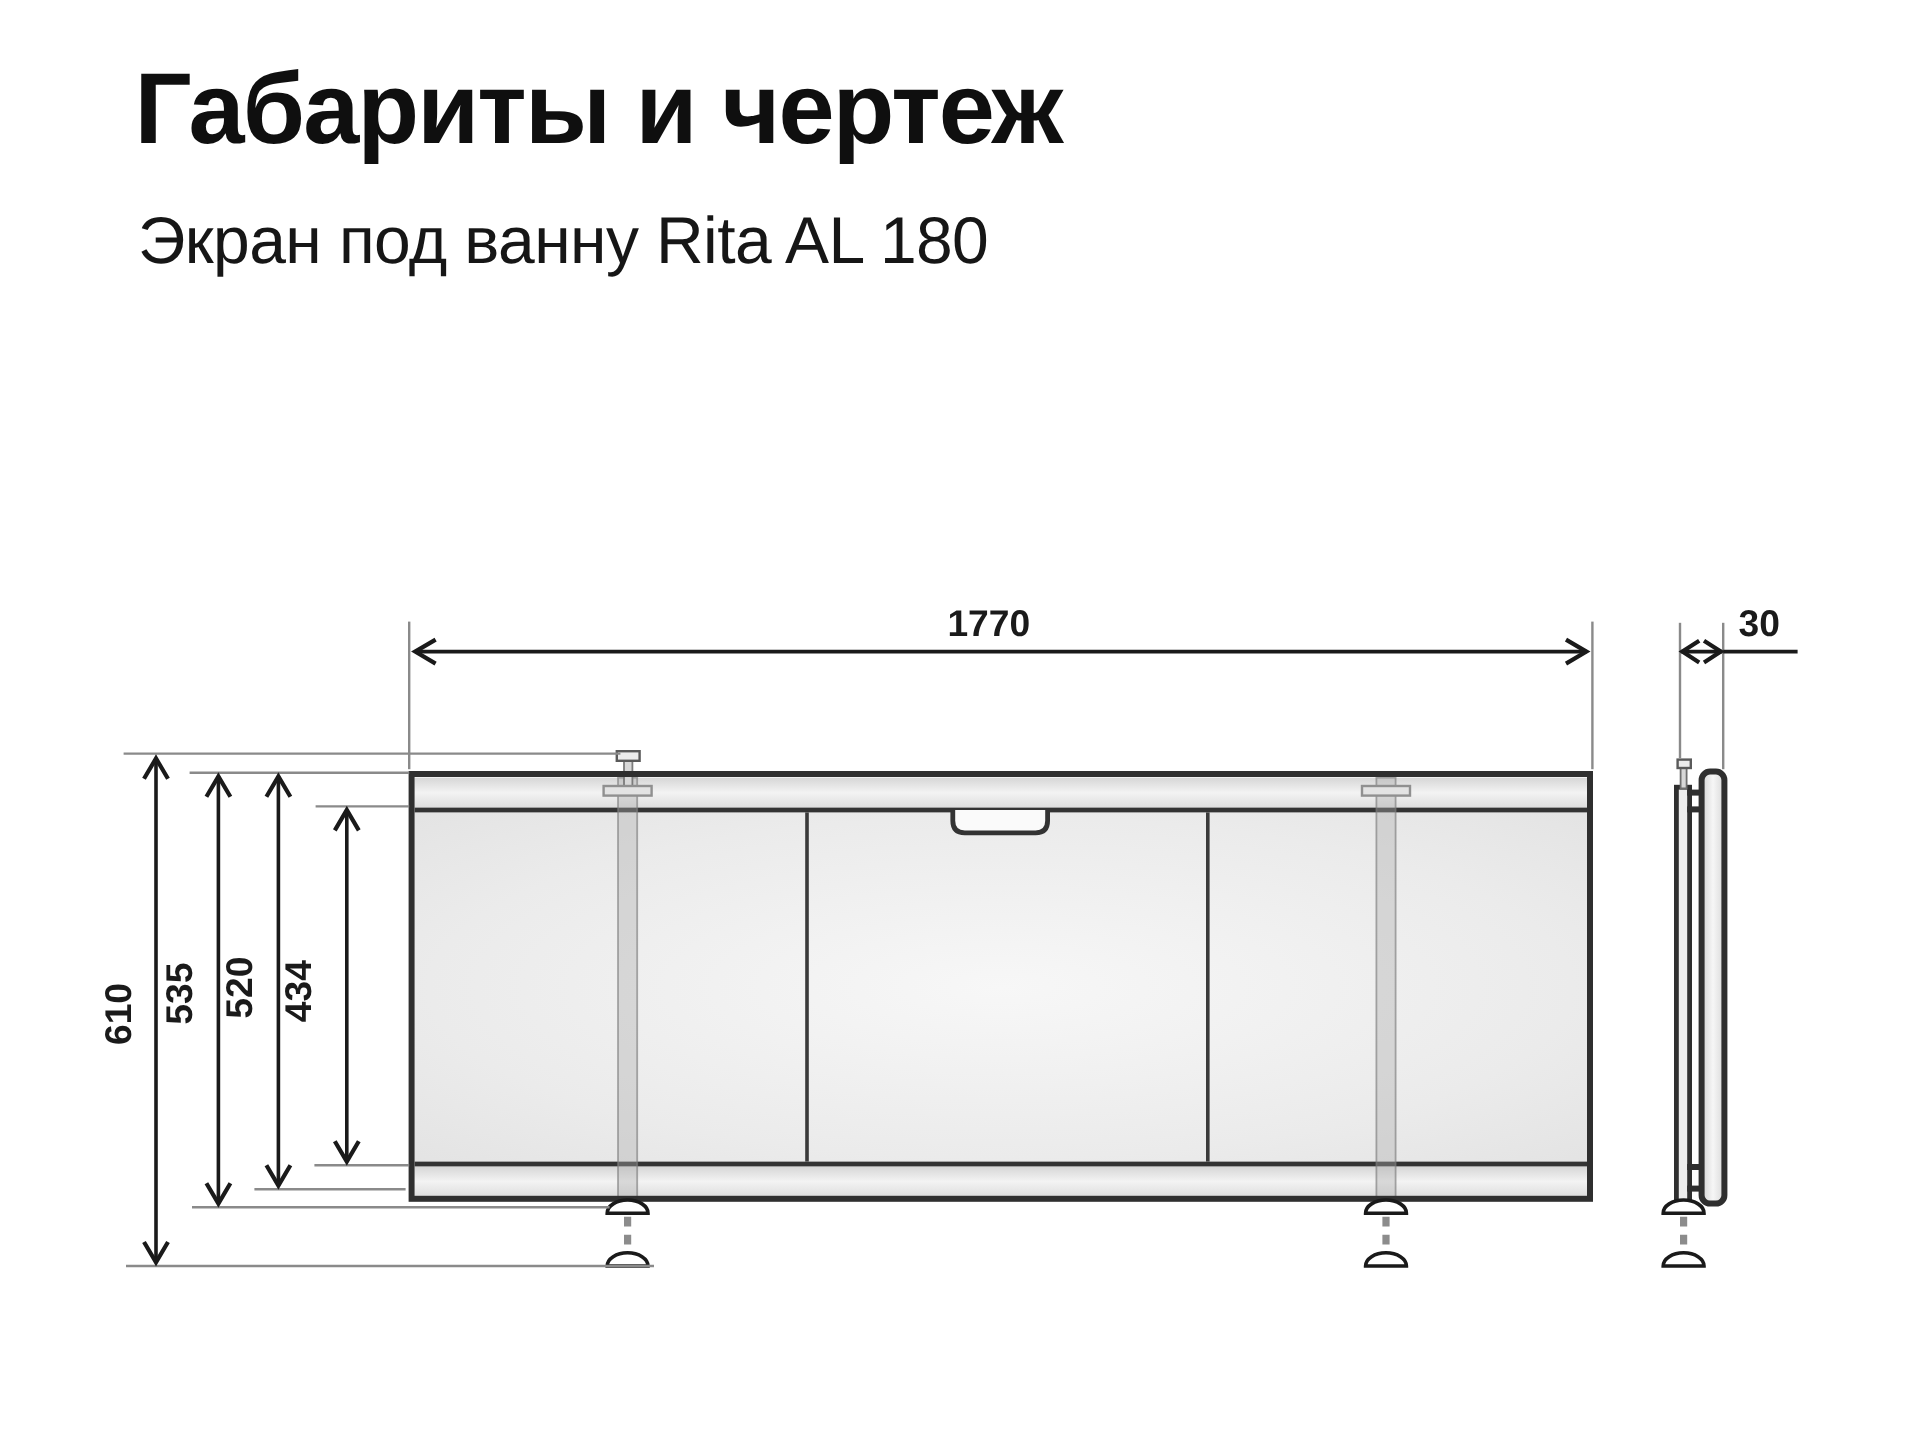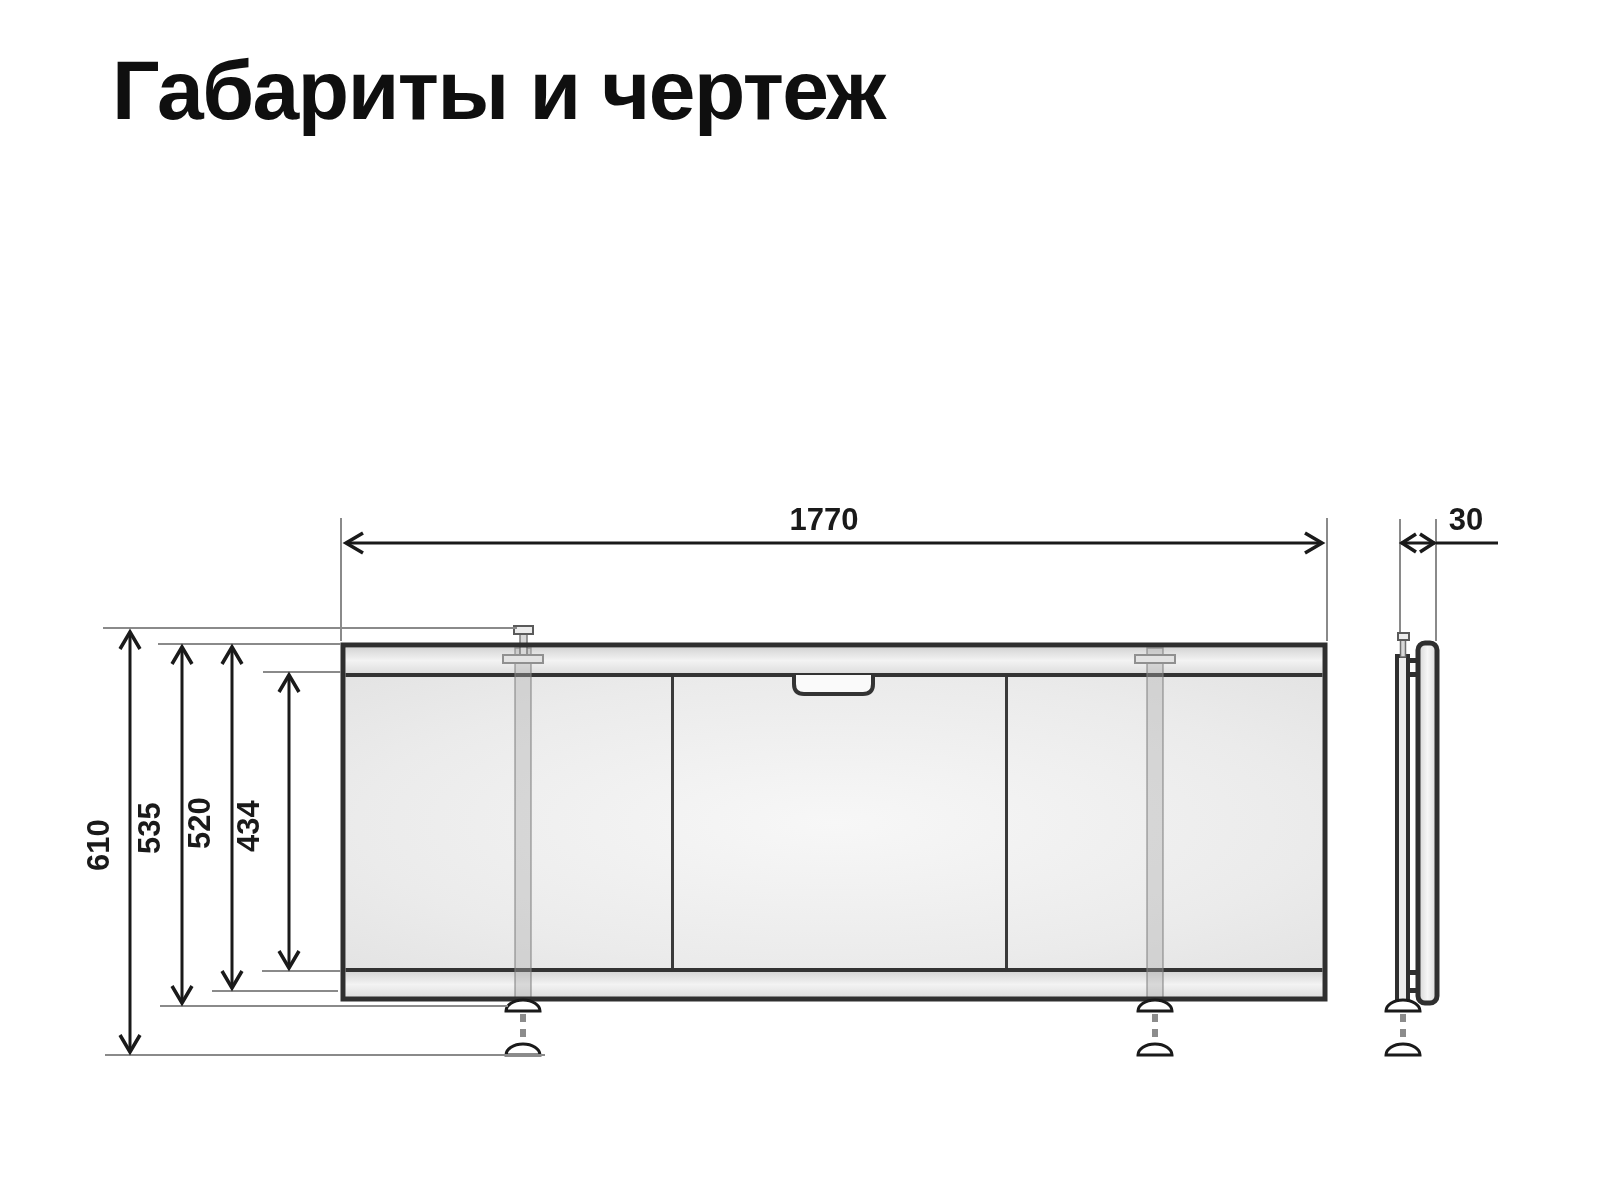--- a/index.html
+++ b/index.html
@@ -26,20 +26,21 @@
   .arrow{stroke:#1a1a1a;stroke-width:3.5;fill:none;}
   .frame{stroke:#2f2f2f;fill:none;}
   .darkbar{fill:#333333;stroke:none;}
 </style>
 </head>
 <body>
 
 <div class="stage">
 
   <div class="page-title">Габариты и чертеж</div>
+  <div class="page-subtitle">Экран под ванну Rita AL 180</div>
 
   <svg class="drawing" width="1600" height="1200" viewBox="0 0 1600 1200">
 
     <defs>
       <linearGradient id="railGrad" x1="0" y1="0" x2="0" y2="1">
         <stop offset="0" stop-color="#d6d6d6"></stop>
         <stop offset="0.5" stop-color="#f3f3f3"></stop>
         <stop offset="1" stop-color="#dedede"></stop>
       </linearGradient>
       <radialGradient id="panelGrad" cx="0.5" cy="0.5" r="0.75">

